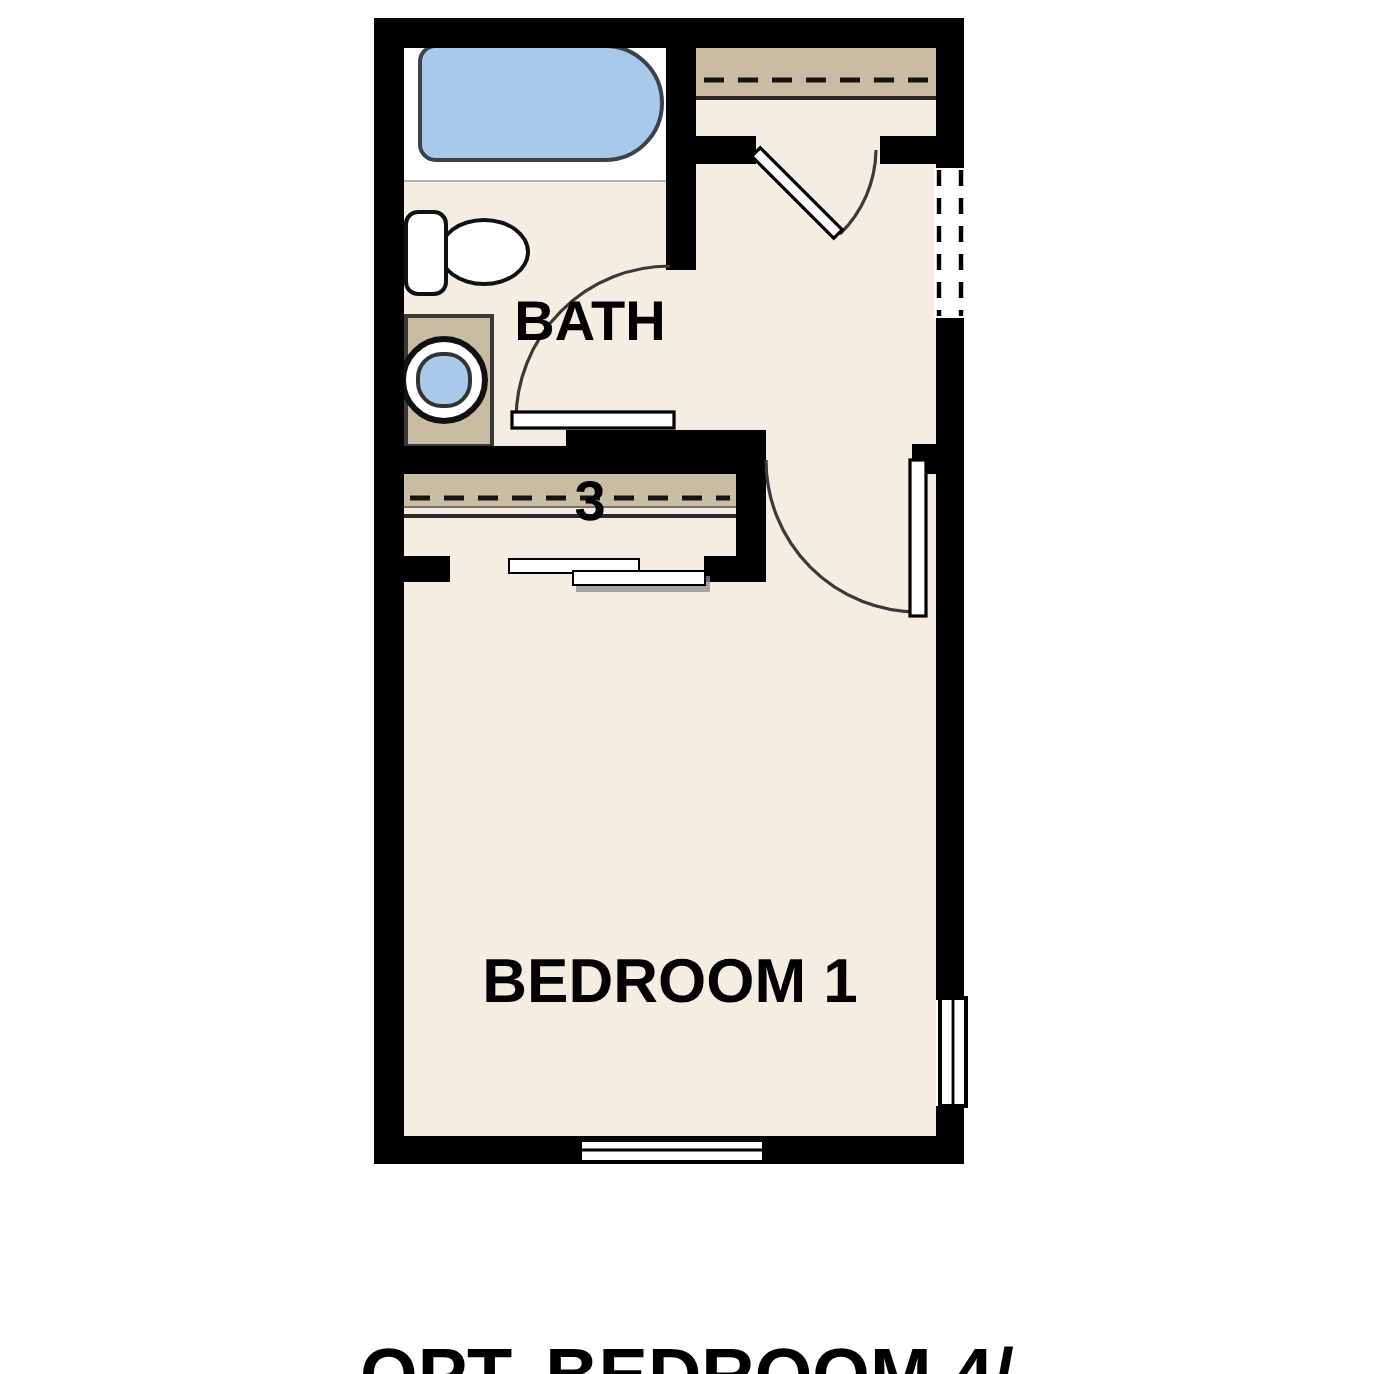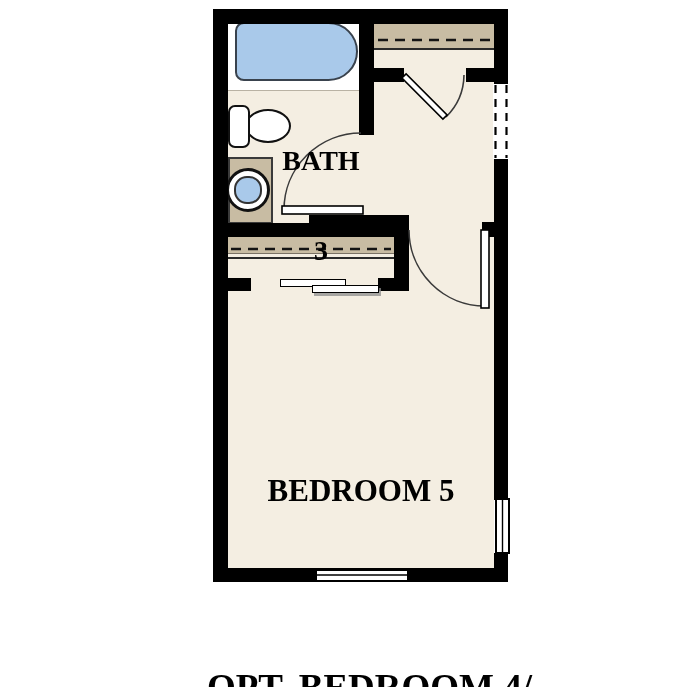--- a/index.html
+++ b/index.html
@@ -1,22 +1,21 @@
 <!DOCTYPE html>
 <html style="--color-wall: #000000; --color-floor: #f4eee2; --color-closet-shelf-tan: #c8bca3; --color-fixture-blue: #a9c9ea; --color-background: #ffffff;"><head>
 <meta charset="utf-8">
 <style>
   html,body{margin:0;padding:0;background:#fff;}
   .canvas{
     position:relative;
     width:579px;height:687px;
     background:var(--color-background,#ffffff);
-    font-family:Liberation Serif, serif;
+    font-family:Liberation Sans, sans-serif;
     overflow:hidden;
-    margin-left:26px;
   }
   .floor{position:absolute;background:var(--color-floor,#f4eee2);}
   .alcove{position:absolute;background:#ffffff;border-bottom:1px solid #b9b2a4;}
   .wall{position:absolute;background:var(--color-wall,#000000);}
   .tan{position:absolute;background:var(--color-closet-shelf-tan,#c8bca3);}
   .vanity{position:absolute;background:var(--color-closet-shelf-tan,#c8bca3);border:2px solid #3a3a3a;box-sizing:border-box;}
   .tub{
     position:absolute;background:var(--color-fixture-blue,#a9c9ea);
     border:2.5px solid #39424d;border-radius:9px 30px 30px 9px;box-sizing:border-box;
   }
@@ -101,21 +100,21 @@
     <line class="win-line" x1="290" y1="575" x2="382" y2="575"></line>
     <rect class="win" x="470" y="499" width="13" height="54"></rect>
     <line class="win-line" x1="476.5" y1="499" x2="476.5" y2="553"></line>
   </svg>
 
   <div class="label label-bath">
     <div>BATH</div>
     <div>3</div>
   </div>
   <div class="label label-bedroom">
-    <div>BEDROOM 5</div>
+    <div>BEDROOM 1</div>
   </div>
 
   <div class="label caption">
     <div>OPT. BEDROOM 4/</div>
     
   </div>
 
 </div>
 
 </body></html>

